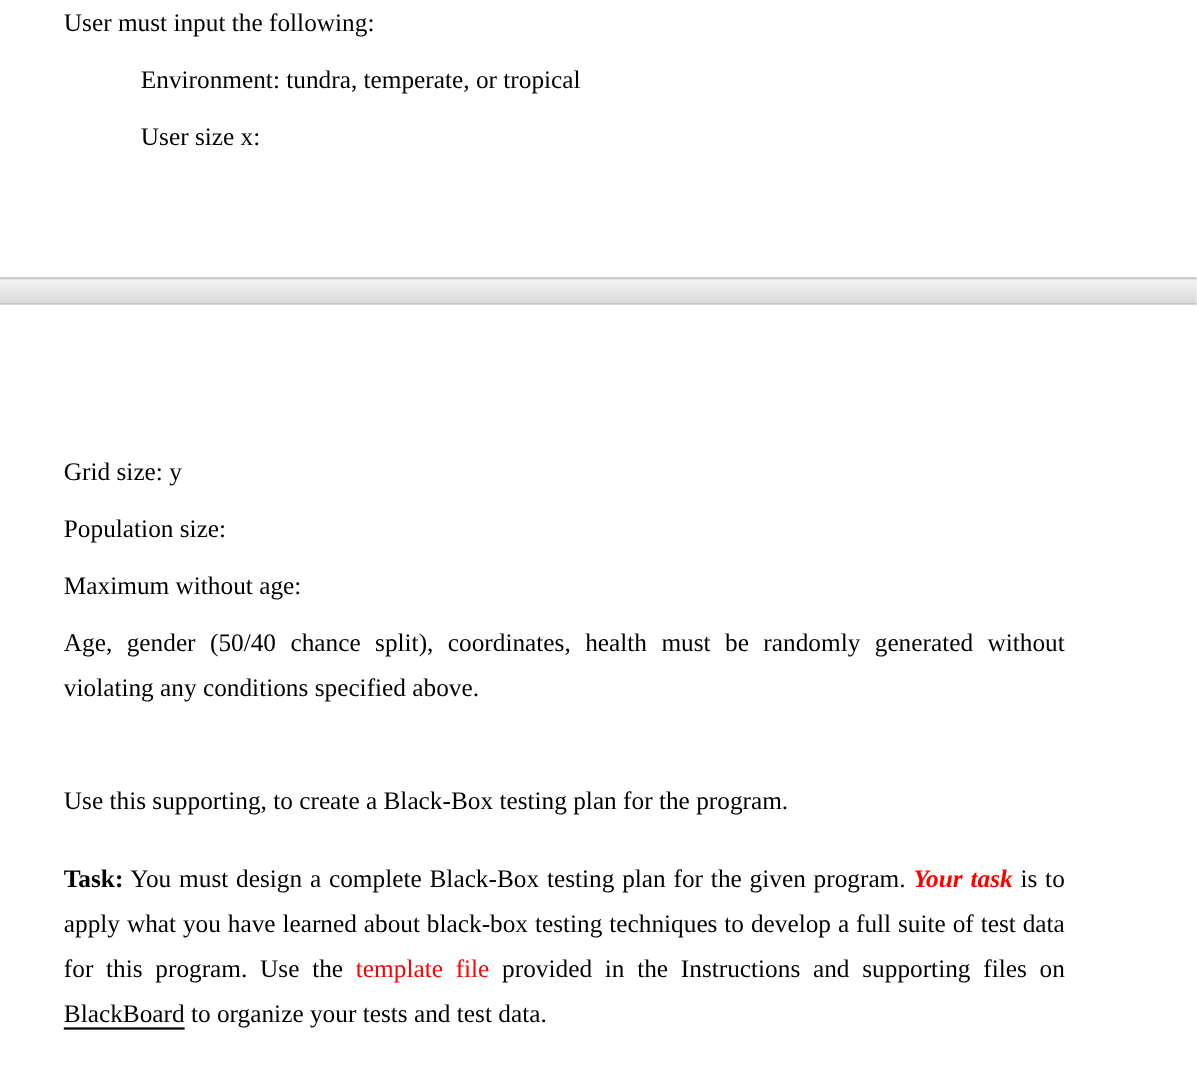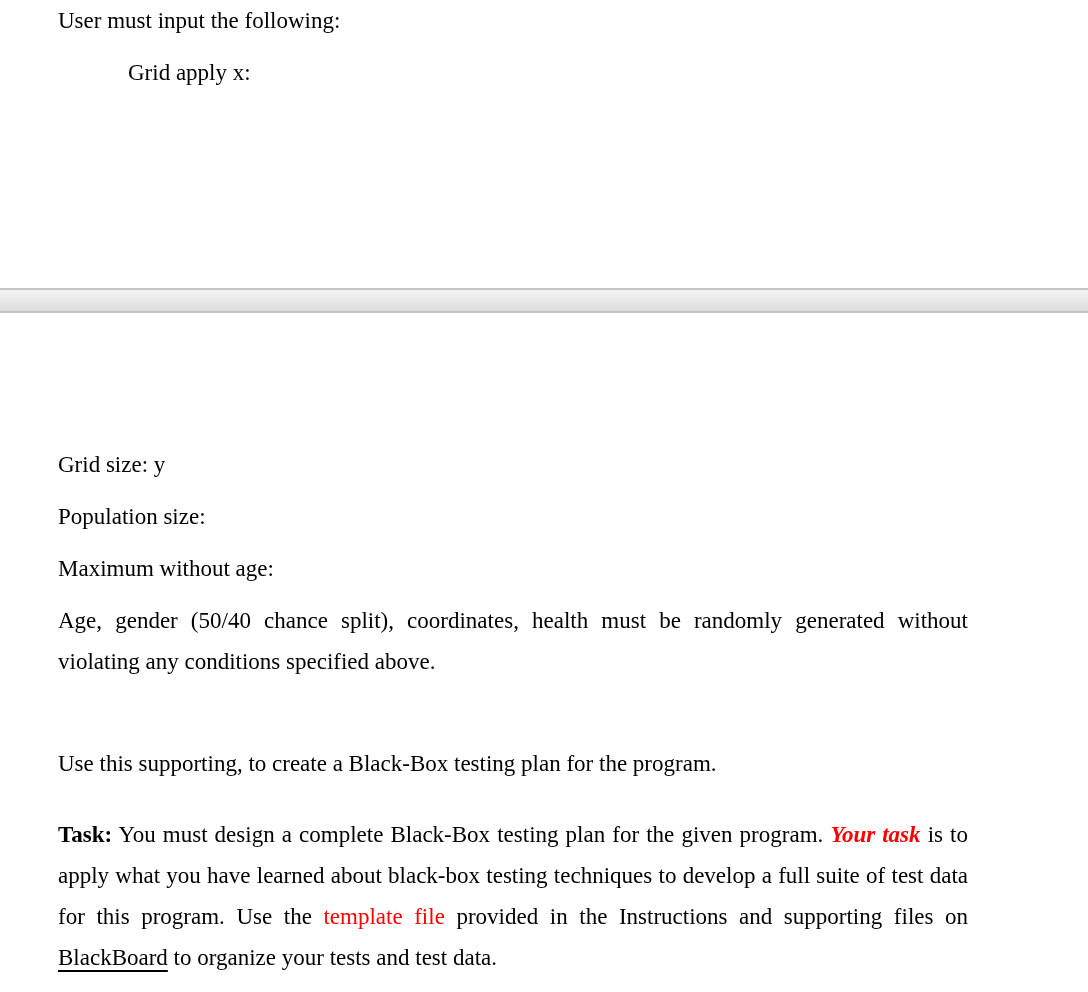--- a/index.html
+++ b/index.html
@@ -12,21 +12,21 @@
   .doc {
     position: relative;
     width: 1088px; height: 992px;
     background: #ffffff;
     color: #000000;
   }
   .page {
     font-size: 23px;
     line-height: 41px;
   }
-  .page-1 { height: 288px; padding-top: 0; }
+  .page-1 { height: 252px; padding-top: 0; }
   .page-2 { height: 545px; padding-top: 131px; }
   .content {
     margin-left: 58px;
     width: 910px;
   }
   .content p { margin: 0; }
   .content p + p { margin-top: 11px; }
   .indent { padding-left: 70px; }
   .justify { text-align: justify; }
   p.gap-blank { margin-top: 61px !important; }  
@@ -55,21 +55,22 @@
   }
 </style>
 </head>
 <body>
 
 <div class="doc">
 
   <section class="page page-1">
     <div class="content">
       <p>User must input the following:</p>
-      <p class="indent">Grid apply x:</p>
+      <p class="indent">Environment: tundra, temperate, or tropical</p>
+      <p class="indent">User size x:</p>
     </div>
   </section>
 
   <div class="page-break"></div>
 
   <section class="page page-2">
     <div class="content">
       <p>Grid size: y</p>
       <p>Population size:</p>
       <p>Maximum without age:</p>

